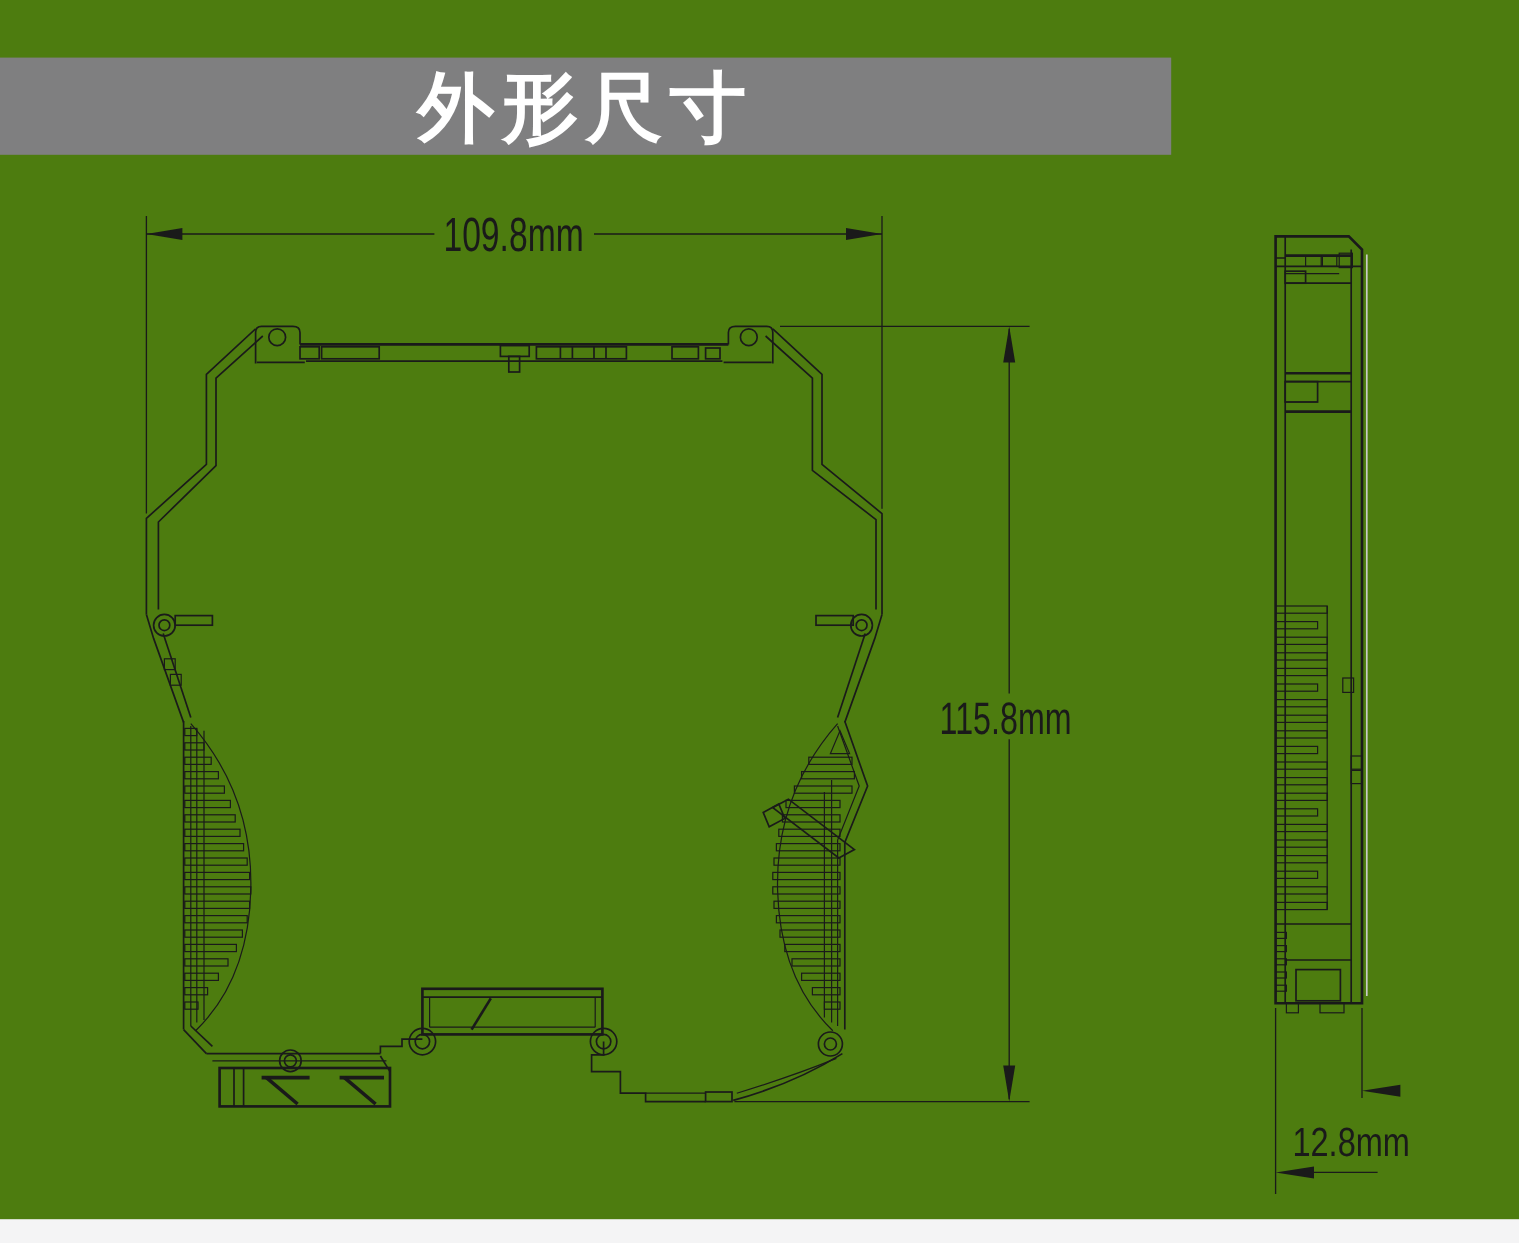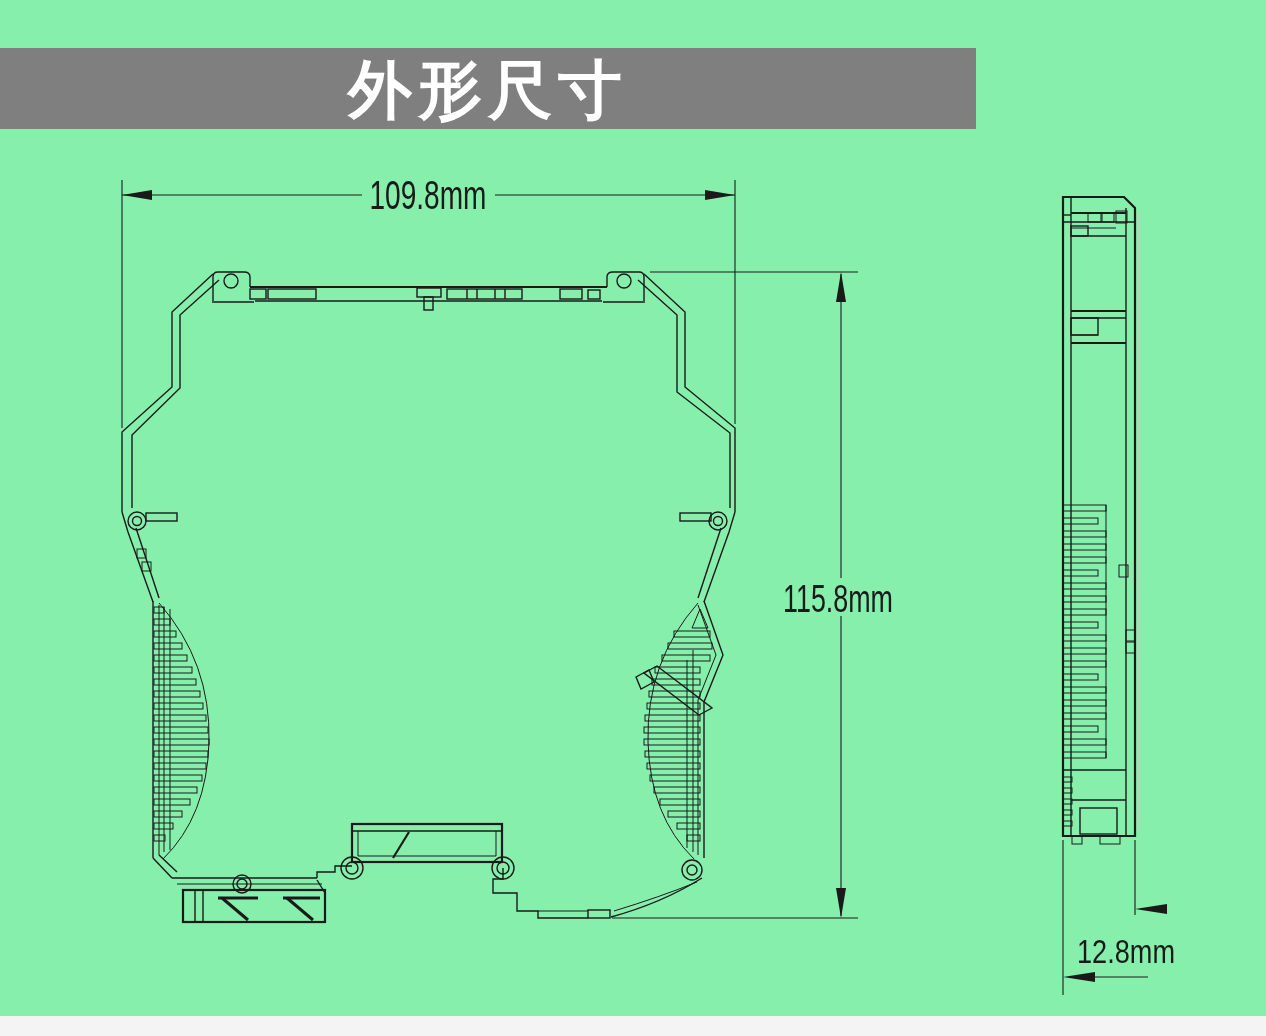--- a/index.html
+++ b/index.html
@@ -1,17 +1,17 @@
 <!DOCTYPE html>
 <html><head>
 <meta charset="utf-8">
 <style>
   html,body { margin:0; padding:0; background:#ffffff; }
   .canvas {
-    position:relative; width:1266px; height:1036px; background:#86efac;
+    position:relative; width:1266px; height:1036px; background:#4d7c0f;
     font-family:"Liberation Sans", sans-serif; overflow:hidden;
   }
   svg { display:block; }
   
   #front-view line, #front-view path, #front-view rect, #front-view circle, #front-view polygon, #front-view polyline,
   #side-view line, #side-view path, #side-view rect, #side-view circle, #side-view polygon, #side-view polyline,
   #dims line, #dims path { fill:none; stroke-width:1.4; stroke-linejoin:miter; }
   .w1 { stroke-width:1 !important; }
   .w2 { stroke-width:2.2 !important; }
   .w3 { stroke-width:3 !important; }

